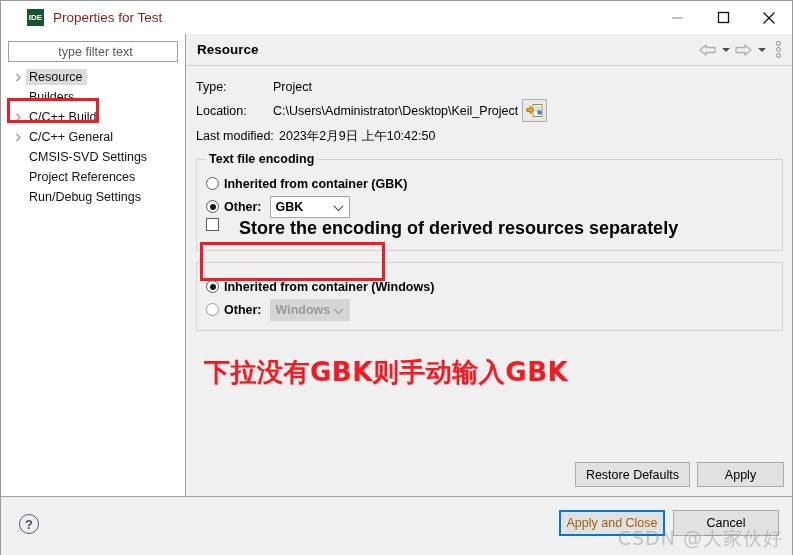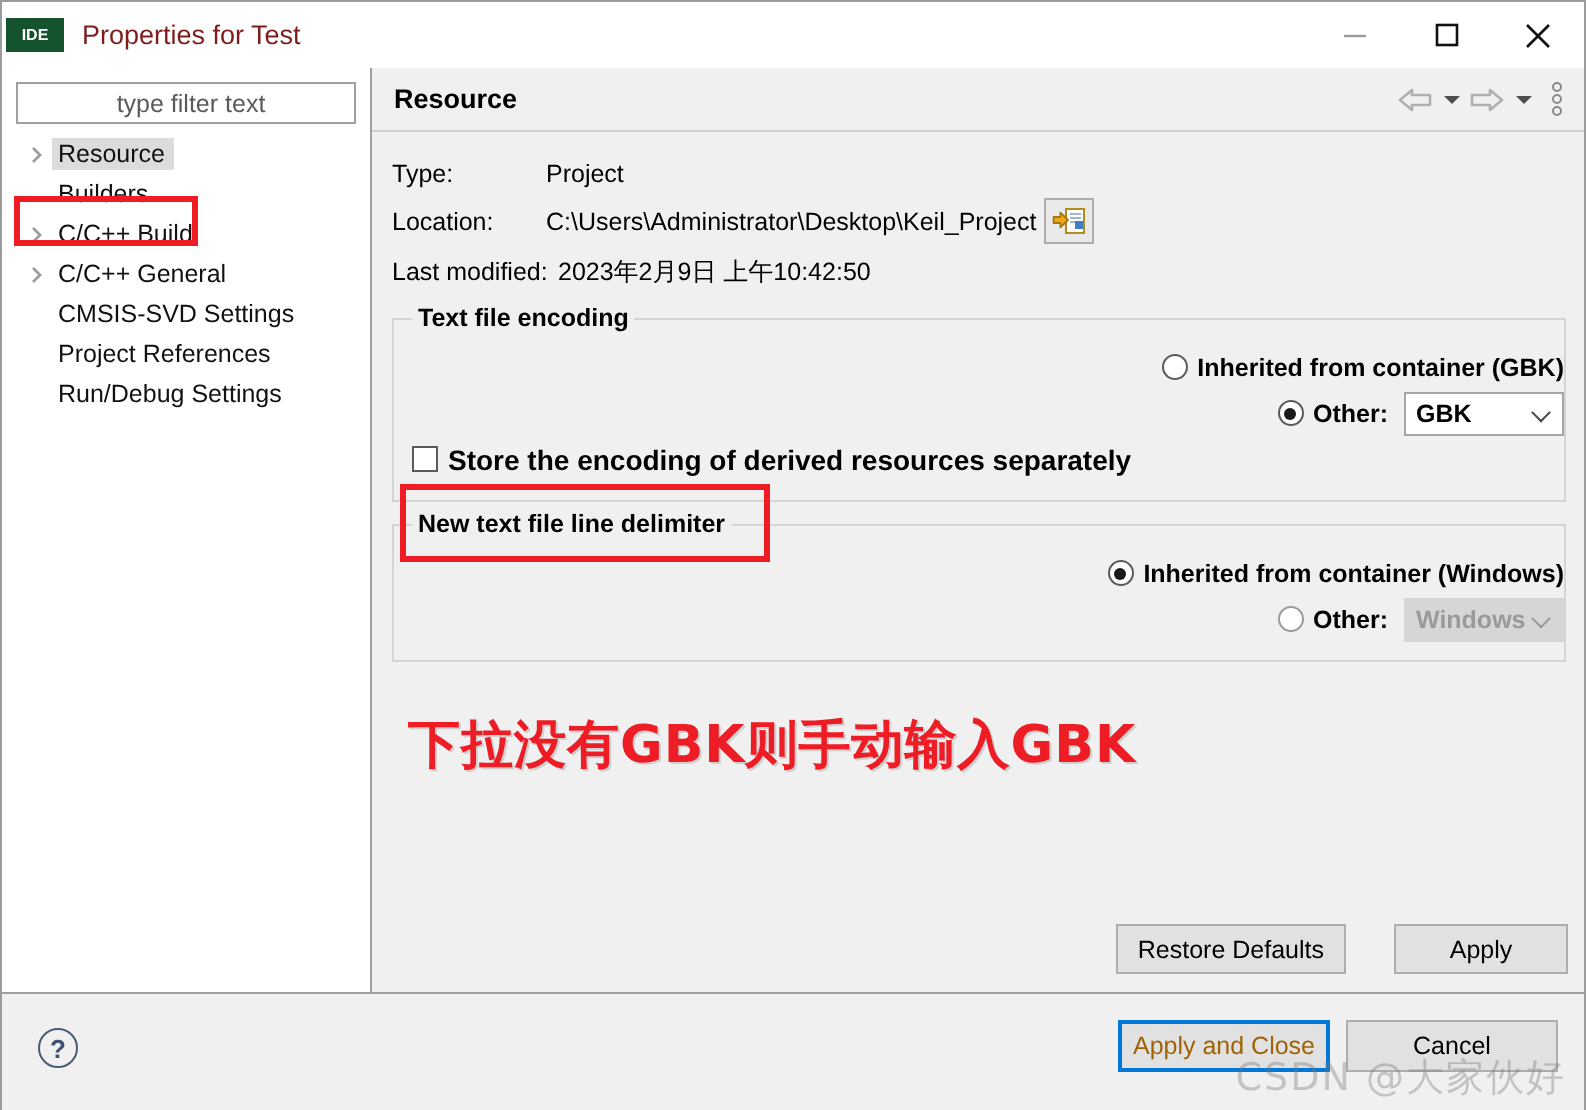--- a/index.html
+++ b/index.html
@@ -30,23 +30,23 @@
   
   .titlebar {
     height: 33px;
     background: #ffffff;
     display: flex;
     align-items: center;
     flex: 0 0 auto;
     position: relative;
   }
   .app-icon {
-    width: 29px;
+    width: 17px;
     height: 17px;
-    margin-left: 2px;
+    margin-left: 26px;
     background: #14532d;
     color: #ffffff;
     font-size: 8px;
     font-weight: bold;
     display: flex;
     align-items: center;
     justify-content: center;
     letter-spacing: 0px;
     font-family: "Liberation Sans", sans-serif;
   }
@@ -260,21 +260,20 @@
     padding: 0 3px;
     font-size: 12.5px;
     color: #000;
   }
   .radio-row {
     display: flex;
     align-items: center;
     height: 23px;
     padding-left: 9px;
     font-size: 12.5px;
-    justify-content: flex-end;
   }
   .radio {
     width: 13px; height: 13px;
     border: 1px solid #5a5a5a;
     border-radius: 50%;
     box-sizing: border-box;
     background: #ffffff;
     margin-right: 5px;
     flex: 0 0 auto;
     position: relative;
@@ -283,24 +282,25 @@
     content: "";
     position: absolute;
     left: 2.5px; top: 2.5px;
     width: 6px; height: 6px;
     border-radius: 50%;
     background: #1a1a1a;
   }
   .radio.dim { border-color: #9a9a9a; }
   .check-row {
     display: flex;
-    align-items: center;
+    align-items: flex-start;
     height: 23px;
     padding-left: 9px;
-    font-size: 14px;
+    font-size: 18px;
+    gap: 15px;
   }
   .checkbox {
     width: 13px; height: 13px;
     border: 1px solid #5a5a5a;
     background: #ffffff;
     box-sizing: border-box;
     margin-right: 5px;
     flex: 0 0 auto;
   }
   .other-label { margin-right: 8px; }
@@ -346,21 +346,21 @@
     text-shadow: 1px 1px 0 #cfcfcf;
     letter-spacing: 0.5px;
   }
 
   
   .panel-buttons {
     position: absolute;
     right: 8px;
     bottom: 9px;
     display: flex;
-    gap: 24px;
+    gap: 7px;
   }
   .btn {
     min-width: 105px;
     height: 25px;
     border: 1px solid #adadad;
     background: #e1e1e1;
     font-size: 12.5px;
     display: flex;
     align-items: center;
     justify-content: center;
@@ -598,21 +598,20 @@
             </span>
           </div>
 
           <div class="check-row">
             <span class="checkbox"></span>
             <span>Store the encoding of derived resources separately</span>
           </div>
         </div>
 
         <div class="groupbox">
-          <div class="group-title">New text file line delimiter</div>
 
           <div class="radio-row">
             <span class="radio checked"></span>
             <span>Inherited from container (Windows)</span>
           </div>
 
           <div class="radio-row">
             <span class="radio dim"></span>
             <span class="other-label">Other:</span>
             <span class="combo disabled">

